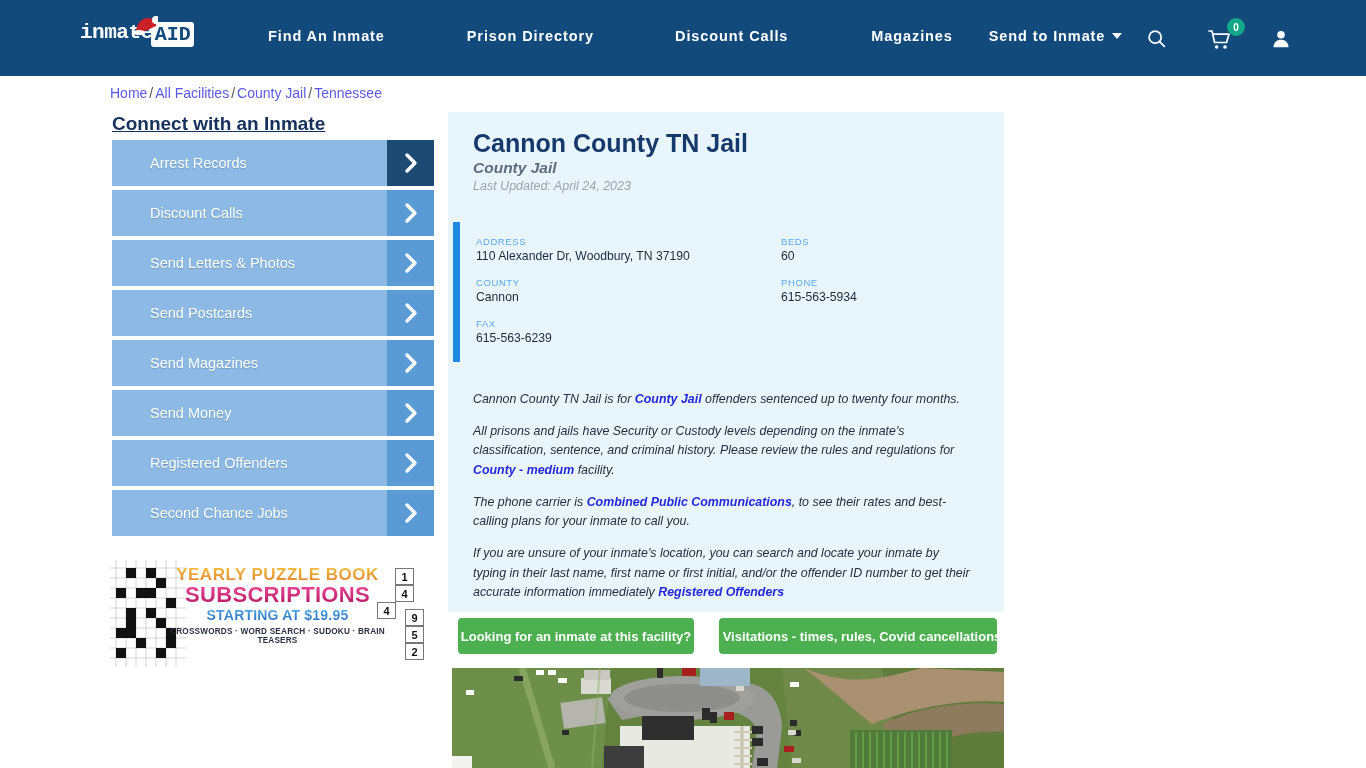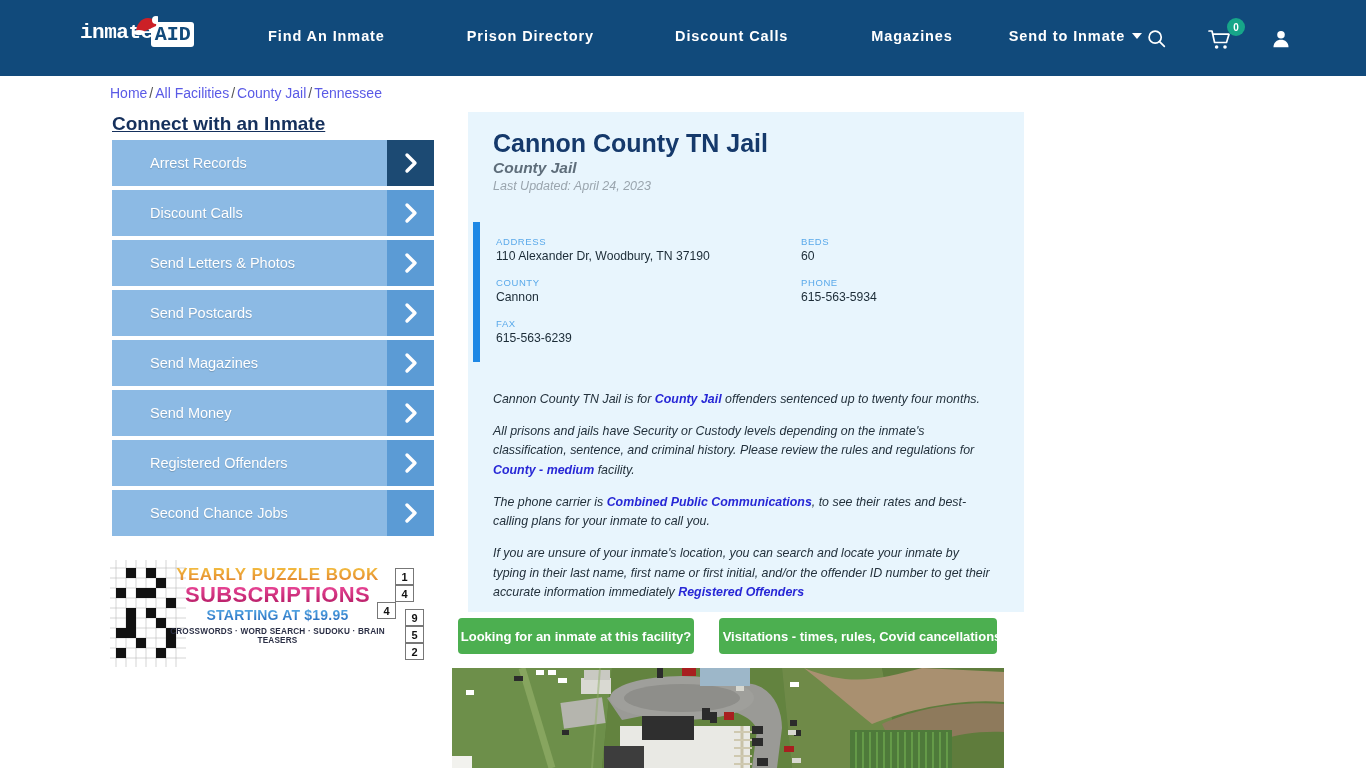--- a/index.html
+++ b/index.html
@@ -45,21 +45,21 @@
     display: flex; align-items: center;
   }
   .nav-link {
     color: #ffffff; font-size: 14.5px; font-weight: bold;
     letter-spacing: 0.9px; white-space: nowrap;
     text-decoration: none; cursor: pointer; text-align: right;
   }
   .nav-gap-1 { margin-right: 82px; }
   .nav-gap-2 { margin-right: 81px; }
   .nav-gap-3 { margin-right: 83px; }
-  .nav-gap-4 { margin-right: 56px; }
+  .nav-gap-4 { margin-right: 36px; }
   .caret {
     display: inline-block;
     width: 0; height: 0;
     border-left: 5px solid transparent;
     border-right: 5px solid transparent;
     border-top: 6px solid #ffffff;
     margin-left: 7px; vertical-align: 2px;
   }
   .nav-icons { position: absolute; right: 66px; top: 24px; display: flex; align-items: center; }
   .icon-btn { width: 30px; height: 30px; margin-left: 32px; position: relative; cursor: pointer; }
@@ -156,21 +156,20 @@
     border: 1px solid #777; font-size: 11px; font-weight: bold;
     color: #111; display: flex; align-items: center; justify-content: center;
     background: #fff;
   }
 
   
   .panel {
     position: absolute; left: 448px; top: 112px;
     width: 556px; height: 500px;
     background: #e8f5fd;
-    margin-left: 20px;
   }
   .panel-title {
     position: absolute; left: 25px; top: 17px;
     font-size: 25px; font-weight: bold; color: #15396b;
   }
   .panel-sub {
     position: absolute; left: 25px; top: 47px;
     font-size: 15.5px; font-weight: bold; font-style: italic; color: #5e6d7a;
   }
   .panel-updated {

